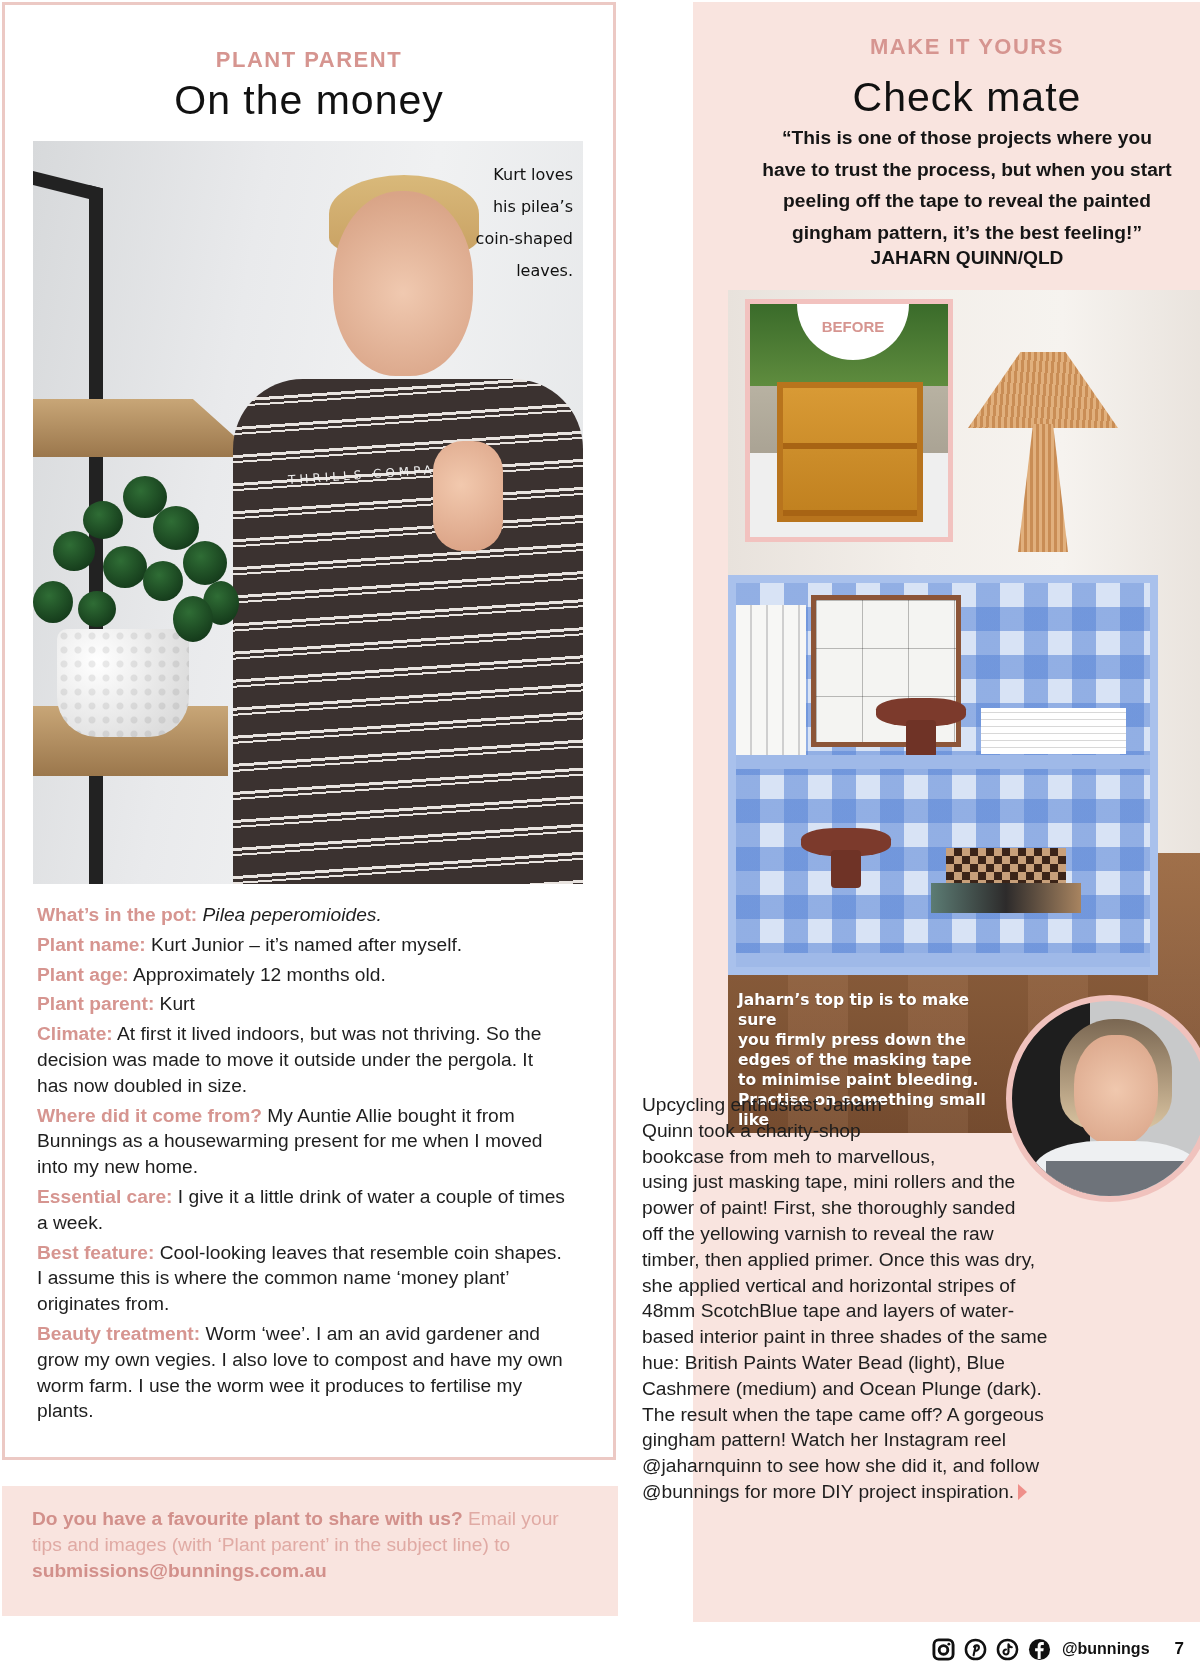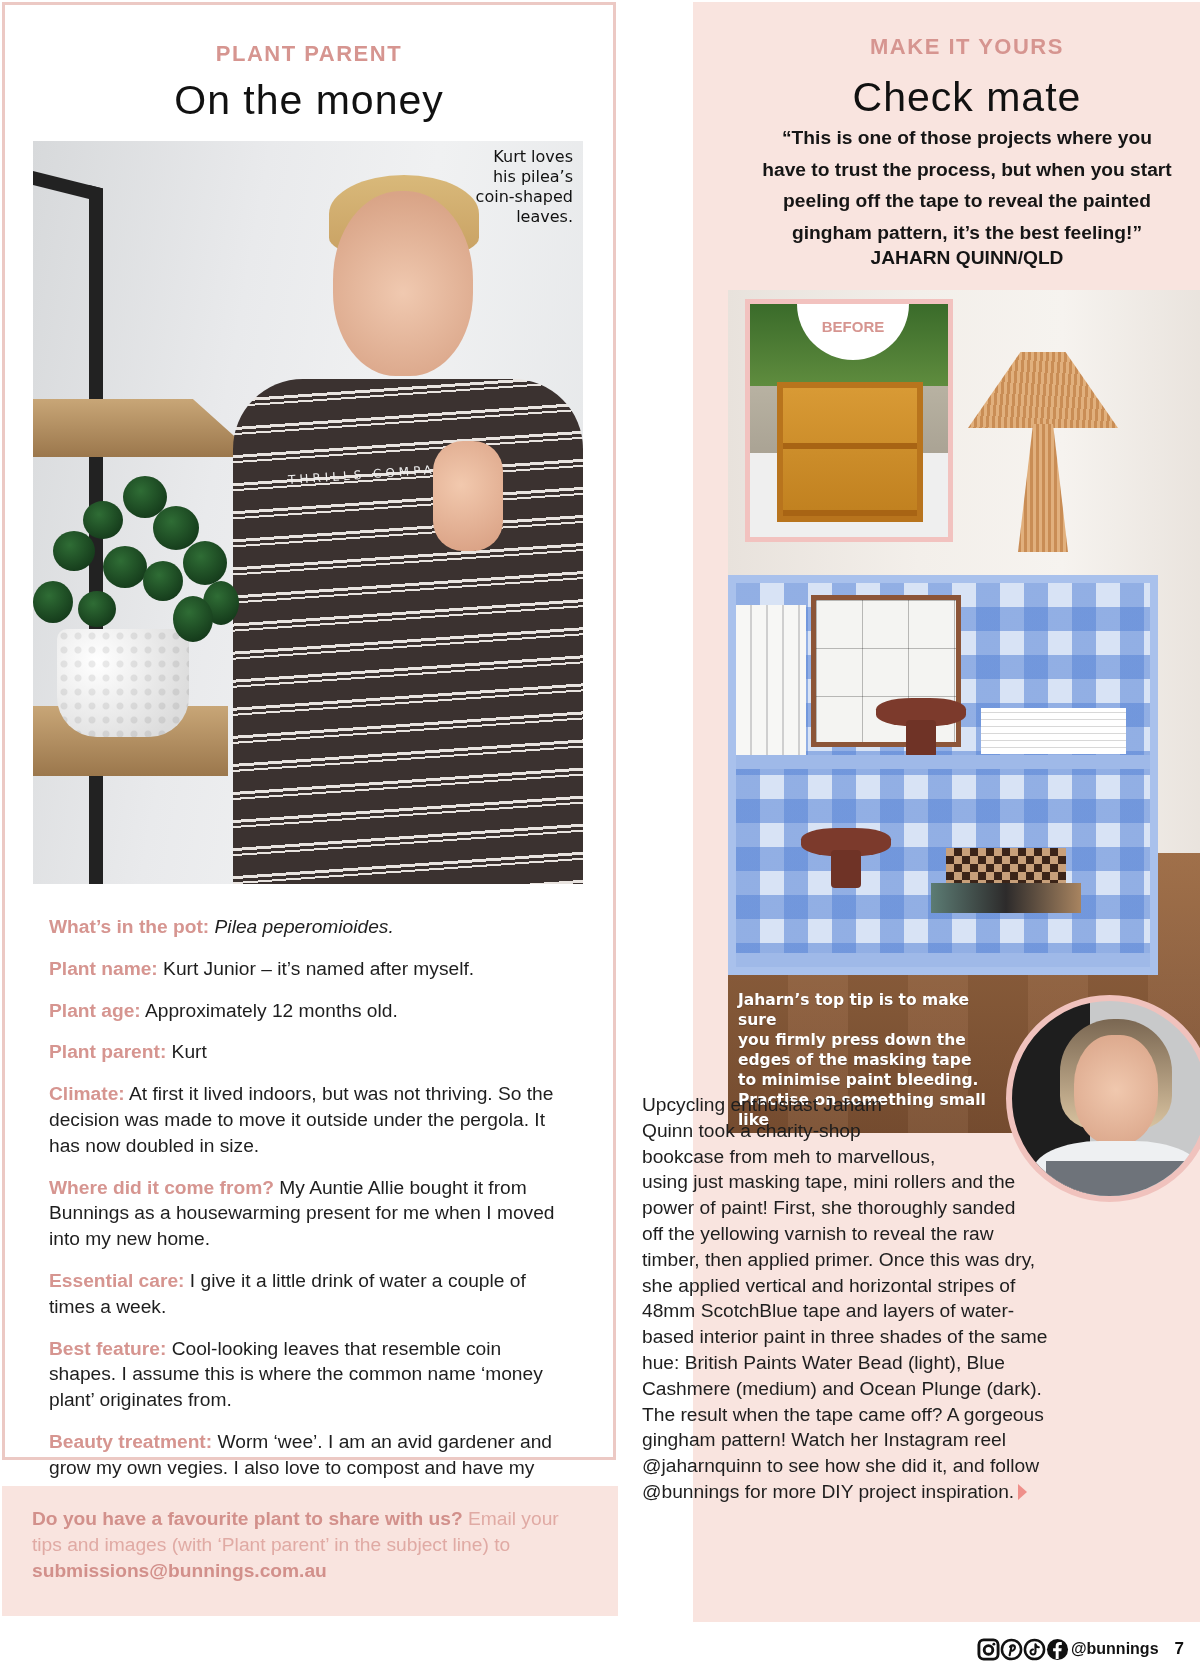--- a/index.html
+++ b/index.html
@@ -12,21 +12,21 @@
     border: 3px solid #ecc9c4; background: #fff;
   }
   .kicker {
     position: absolute; left: 0; right: 0; text-align: center;
     font-weight: 700; font-size: 22px; letter-spacing: 1.5px; color: #d69590;
   }
   .headline {
     position: absolute; left: 0; right: 0; text-align: center;
     font-weight: 400; font-size: 41px; letter-spacing: 1px; color: #111;
   }
-  .left-panel .kicker { top: 36px; }
+  .left-panel .kicker { top: 42px; }
   .left-panel .headline { top: 72px; }
 
   .kurt-photo {
     position: absolute; left: 33px; top: 141px; width: 550px; height: 743px;
     background: linear-gradient(100deg, #d7d9db 0%, #e9eaec 35%, #f0f1f2 60%, #e4e6e8 100%);
     overflow: hidden;
   }
   .shelf-frame {
     position: absolute; left: 0; top: 30px; width: 70px; height: 713px;
     border-right: 14px solid #222; border-top: 14px solid #222;
@@ -62,29 +62,29 @@
   }
   .shirt-logo {
     position: absolute; left: 255px; top: 326px; font-size: 12px; letter-spacing: 4px; color: #eee;
     transform: rotate(-4deg); font-family: "DejaVu Sans", sans-serif;
   }
   .thumb {
     position: absolute; left: 400px; top: 300px; width: 70px; height: 110px;
     border-radius: 30px; background: radial-gradient(circle at 40% 40%, #f2c9ae, #d79d80);
   }
   .photo-caption {
-    position: absolute; right: 10px; top: 6px; text-align: right;
-    font-size: 16px; line-height: 20px; color: #111; font-family: "DejaVu Sans", sans-serif; white-space: pre-line;
+    position: absolute; right: 10px; top: 18px; text-align: right;
+    font-size: 16px; line-height: 32px; color: #111; font-family: "DejaVu Sans", sans-serif; white-space: pre-line;
   }
 
   .facts {
     position: absolute; left: 33px; top: 898px; width: 540px;
     font-size: 19.2px; line-height: 25.8px; color: #1e1e1e;
   }
-  .facts p { margin: 16px; }
+  .facts p { margin: 4px; }
   .fact-label { color: #d69590; font-weight: 700; }
   .fact-italic { font-style: italic; }
 
   .submit-box {
     position: absolute; left: 2px; top: 1486px; width: 616px; height: 130px;
     background: #f9e4df; padding: 20px 30px;
     font-size: 19.2px; line-height: 26px; color: #e0aaa4;
   }
   .submit-box .strong { font-weight: 700; color: #d2908b; }
 
@@ -188,21 +188,21 @@
 
   .body-text {
     position: absolute; left: 642px; top: 1092px; width: 460px;
     font-size: 19.2px; line-height: 25.8px; color: #1e1e1e; white-space: pre-line;
   }
   .end-marker { display: inline-block; width: 0; height: 0; border-top: 8px solid transparent; border-bottom: 8px solid transparent; border-left: 9px solid #ef8f8a; margin-left: 4px; vertical-align: -2px; }
 
   
   .footer {
     position: absolute; right: 16px; top: 1636px; height: 26px;
-    display: flex; align-items: center; 
+    display: flex; align-items: center; gap: 9px;
   }
   .social-icon { width: 23px; height: 23px; display: inline-flex; align-items: center; justify-content: center; }
   .handle { font-weight: 700; font-size: 16px; color: #111; margin-left: 2px; }
   .page-number { font-weight: 700; font-size: 17px; color: #111; margin-left: 16px; }
 </style>
 </head>
 <body>
 
 <section class="left-panel">
   <div class="kicker">PLANT PARENT</div>

